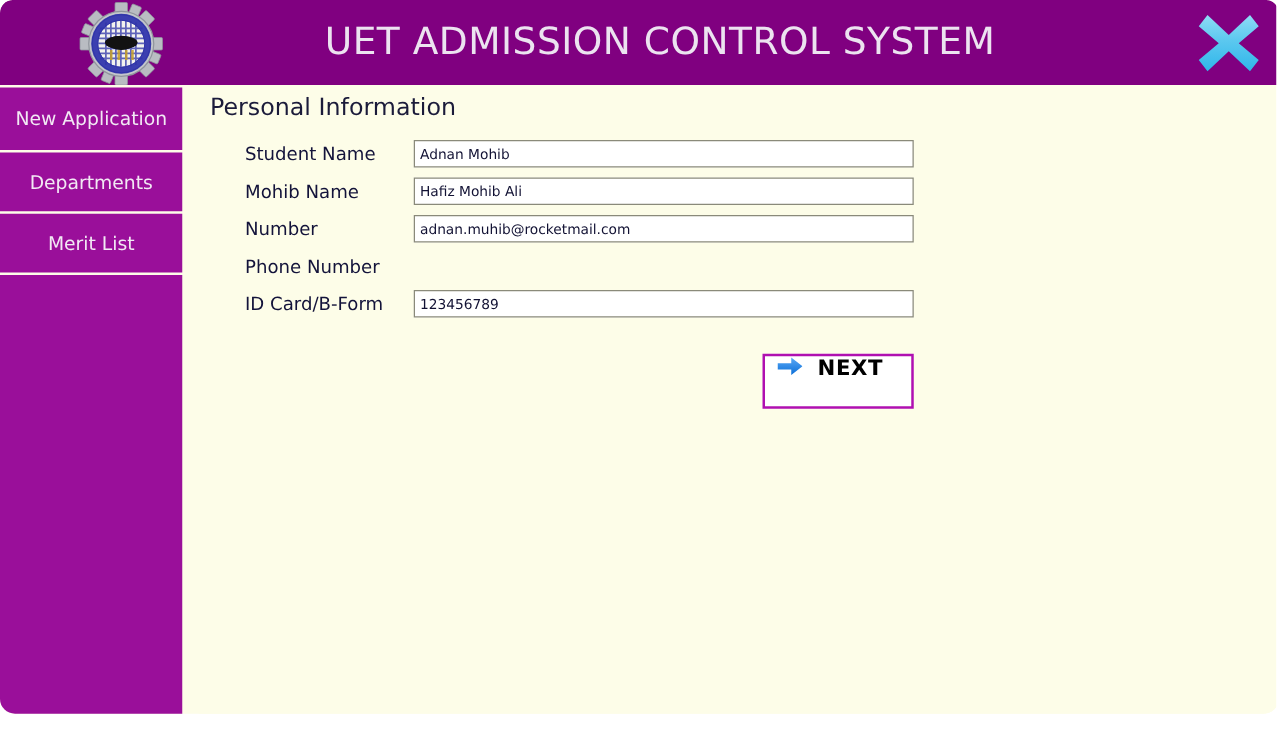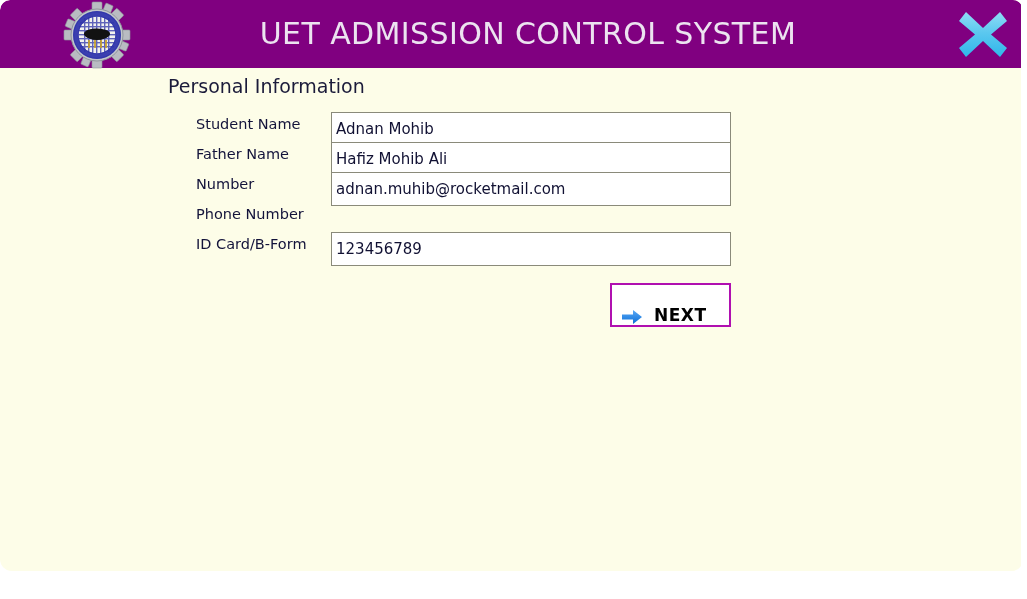--- a/index.html
+++ b/index.html
@@ -149,39 +149,39 @@
   }
   .field-input {
     position: absolute;
     left: 172px;
     top: 0px;
     width: 400px;
     height: 22px;
     background: #ffffff;
     border: 1px solid #8a8a7a;
     box-sizing: border-box;
-    font-size: 15px;
+    font-size: 11px;
     color: #111133;
     font-family: "DejaVu Sans", sans-serif;
-    padding: 16px 4px;
+    padding: 4px 4px;
     line-height: 20px;
     outline: none;
   }
 
   #next-button {
     position: absolute;
     left: 451px;
     top: 215px;
     width: 121px;
     height: 44px;
     background: #ffffff;
     border: 2px solid #b010b0;
     box-sizing: border-box;
     display: flex;
-    align-items: flex-end;
+    align-items: flex-start;
     cursor: pointer;
   }
   #next-arrow-icon {
     margin-left: 10px;
     width: 20px;
     height: 16px;
     flex: none;
   }
   #next-label {
     margin-left: 12px;
@@ -270,34 +270,46 @@
             <stop offset="0%" stop-color="#8fdcf6"></stop>
             <stop offset="45%" stop-color="#5cc8ef"></stop>
             <stop offset="100%" stop-color="#2fb6ea"></stop>
           </linearGradient>
         </defs>
         <path d="M11 4 L28 20 L45 4 L52 13 L36 26.5 L52 40 L45 49 L28 33 L11 49 L4 40 L20 26.5 L4 13 Z" fill="url(#xgrad)"></path>
       </svg>
     </div>
   </div>
 
+  <div id="sidebar">
+    <div id="sidebar-filler"></div>
+    <div class="nav-item" id="nav-0">
+      <span>New Application</span>
+    </div>
+    <div class="nav-item" id="nav-1">
+      <span>Departments</span>
+    </div>
+    <div class="nav-item" id="nav-2">
+      <span>Merit List</span>
+    </div>
+  </div>
 
   <div id="content">
 
     <div id="section-heading">Personal Information</div>
 
     <div id="form-fields">
 
       <div class="field-row">
         <span class="field-label">Student Name</span>
         <input class="field-input" type="text" value="Adnan Mohib" style="">
       </div>
 
       <div class="field-row">
-        <span class="field-label">Father Name</span>
+        <span class="field-label">Mohib Name</span>
         <input class="field-input" type="text" value="Hafiz Mohib Ali" style="">
       </div>
 
       <div class="field-row">
         <span class="field-label">Number</span>
         <input class="field-input" type="text" value="adnan.muhib@rocketmail.com" style="">
       </div>
 
       <div class="field-row">
         <span class="field-label">Phone Number</span>

